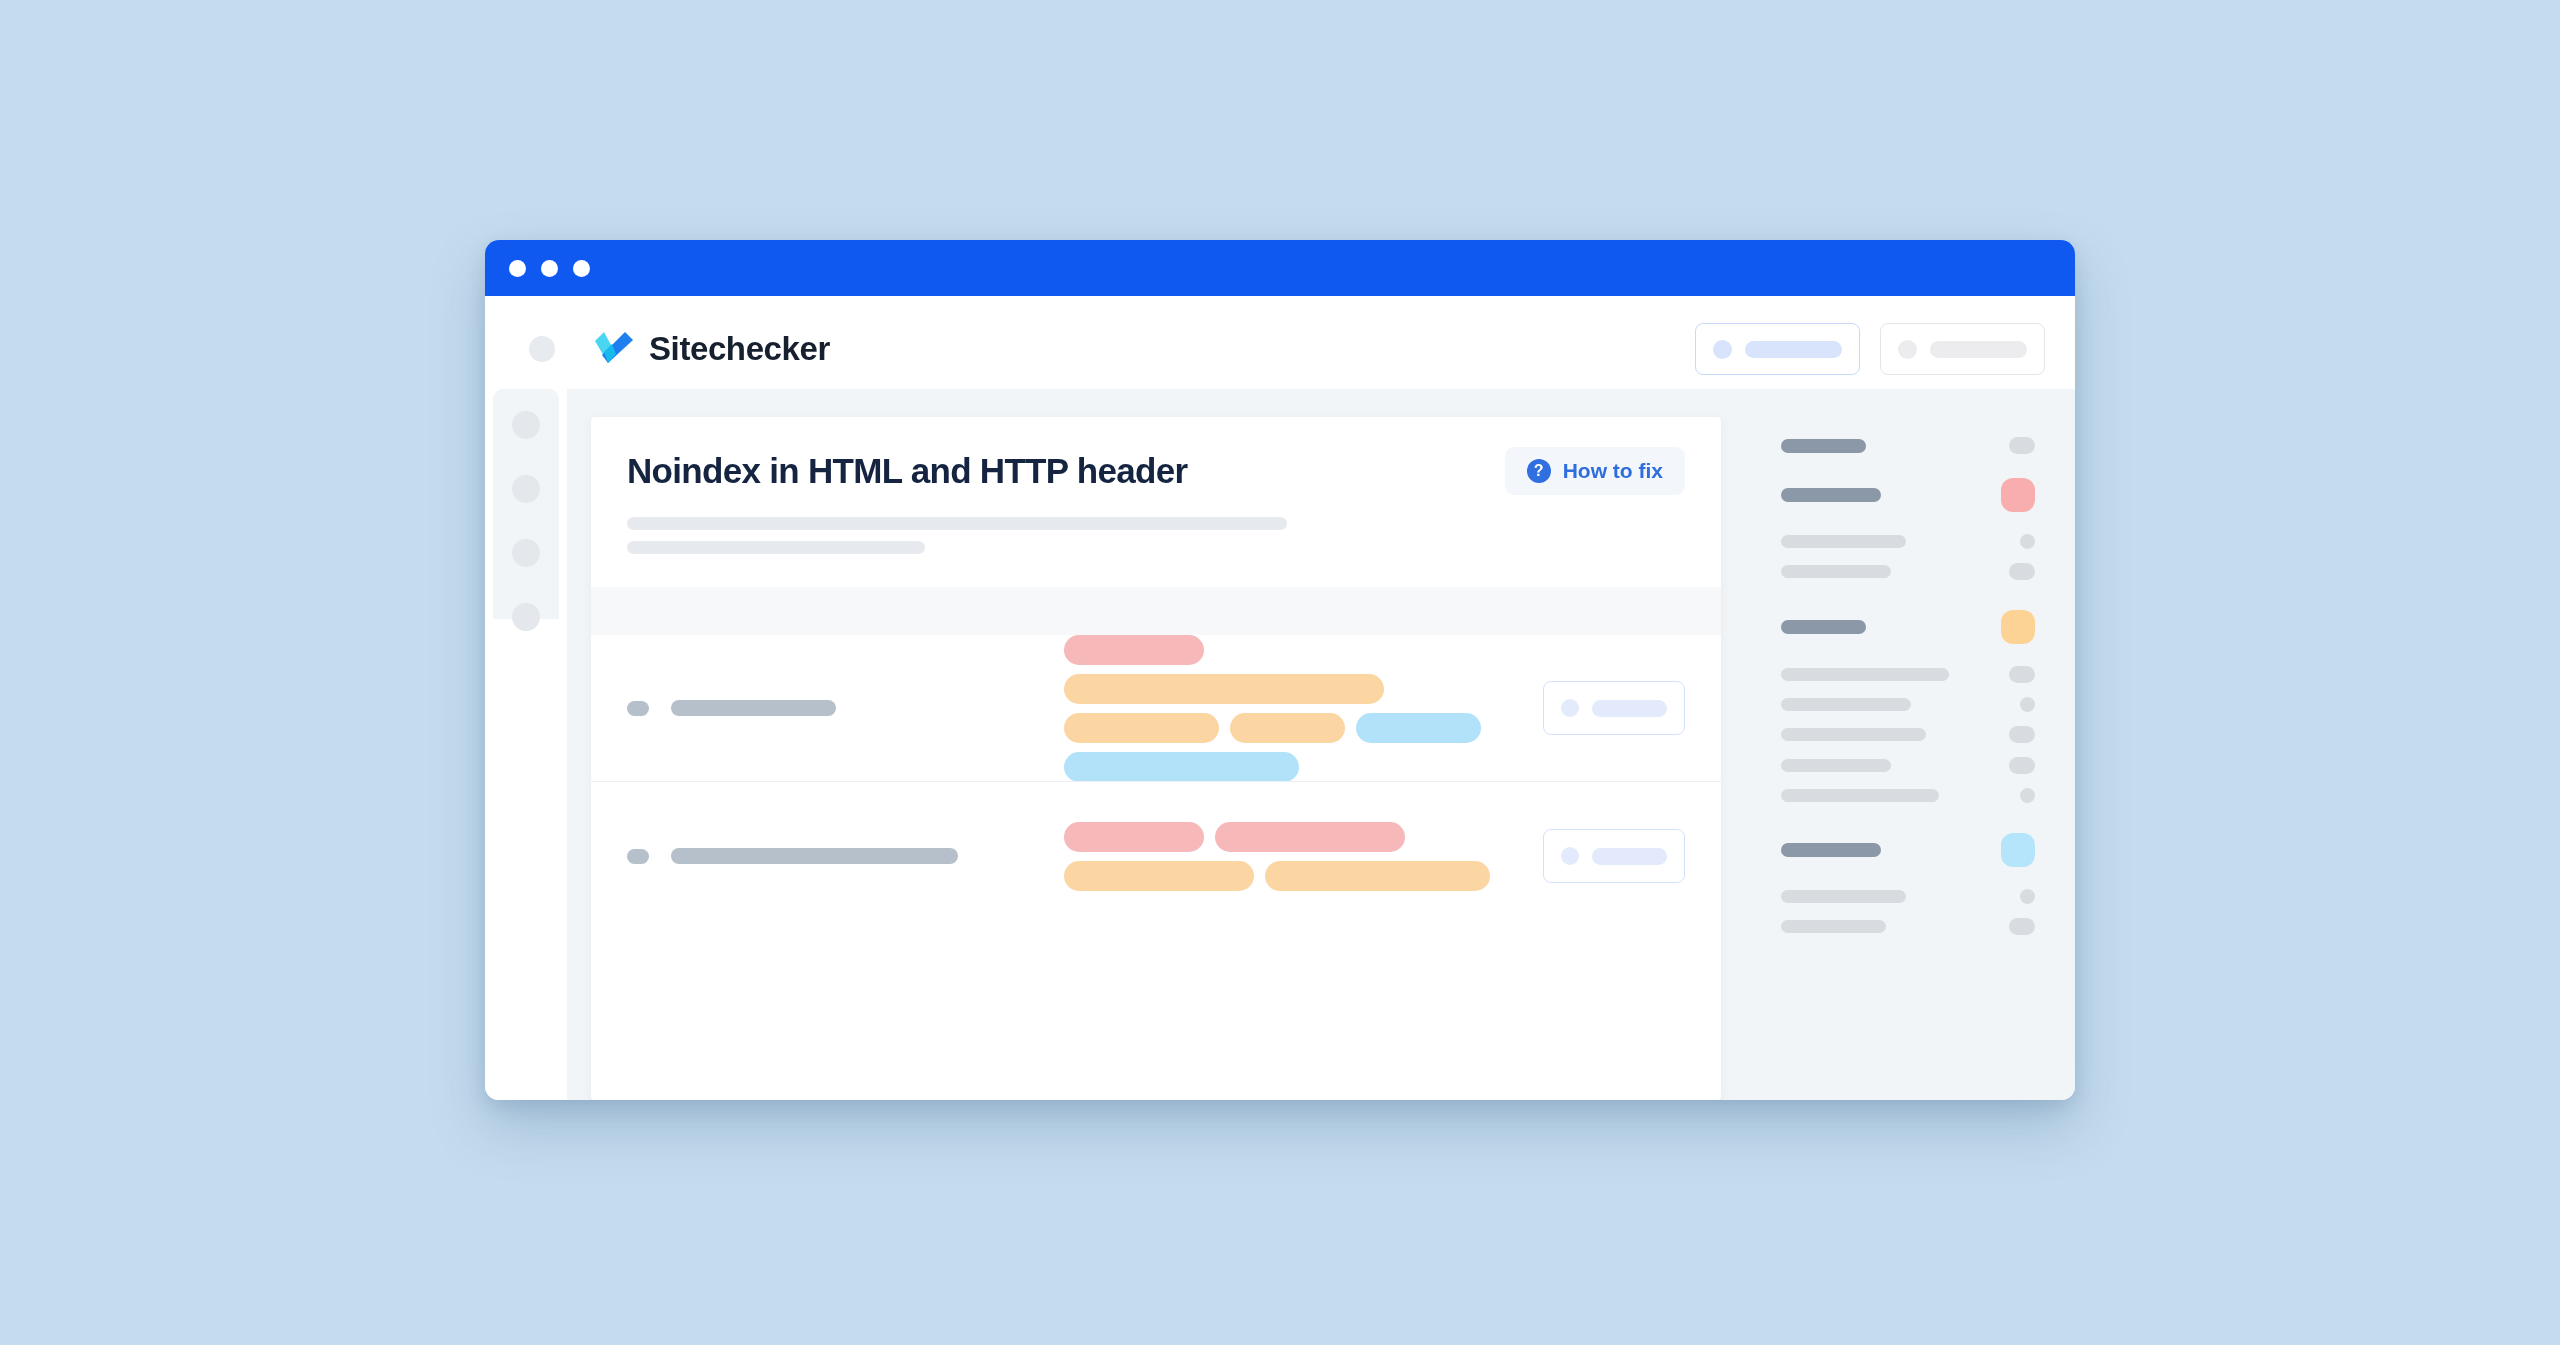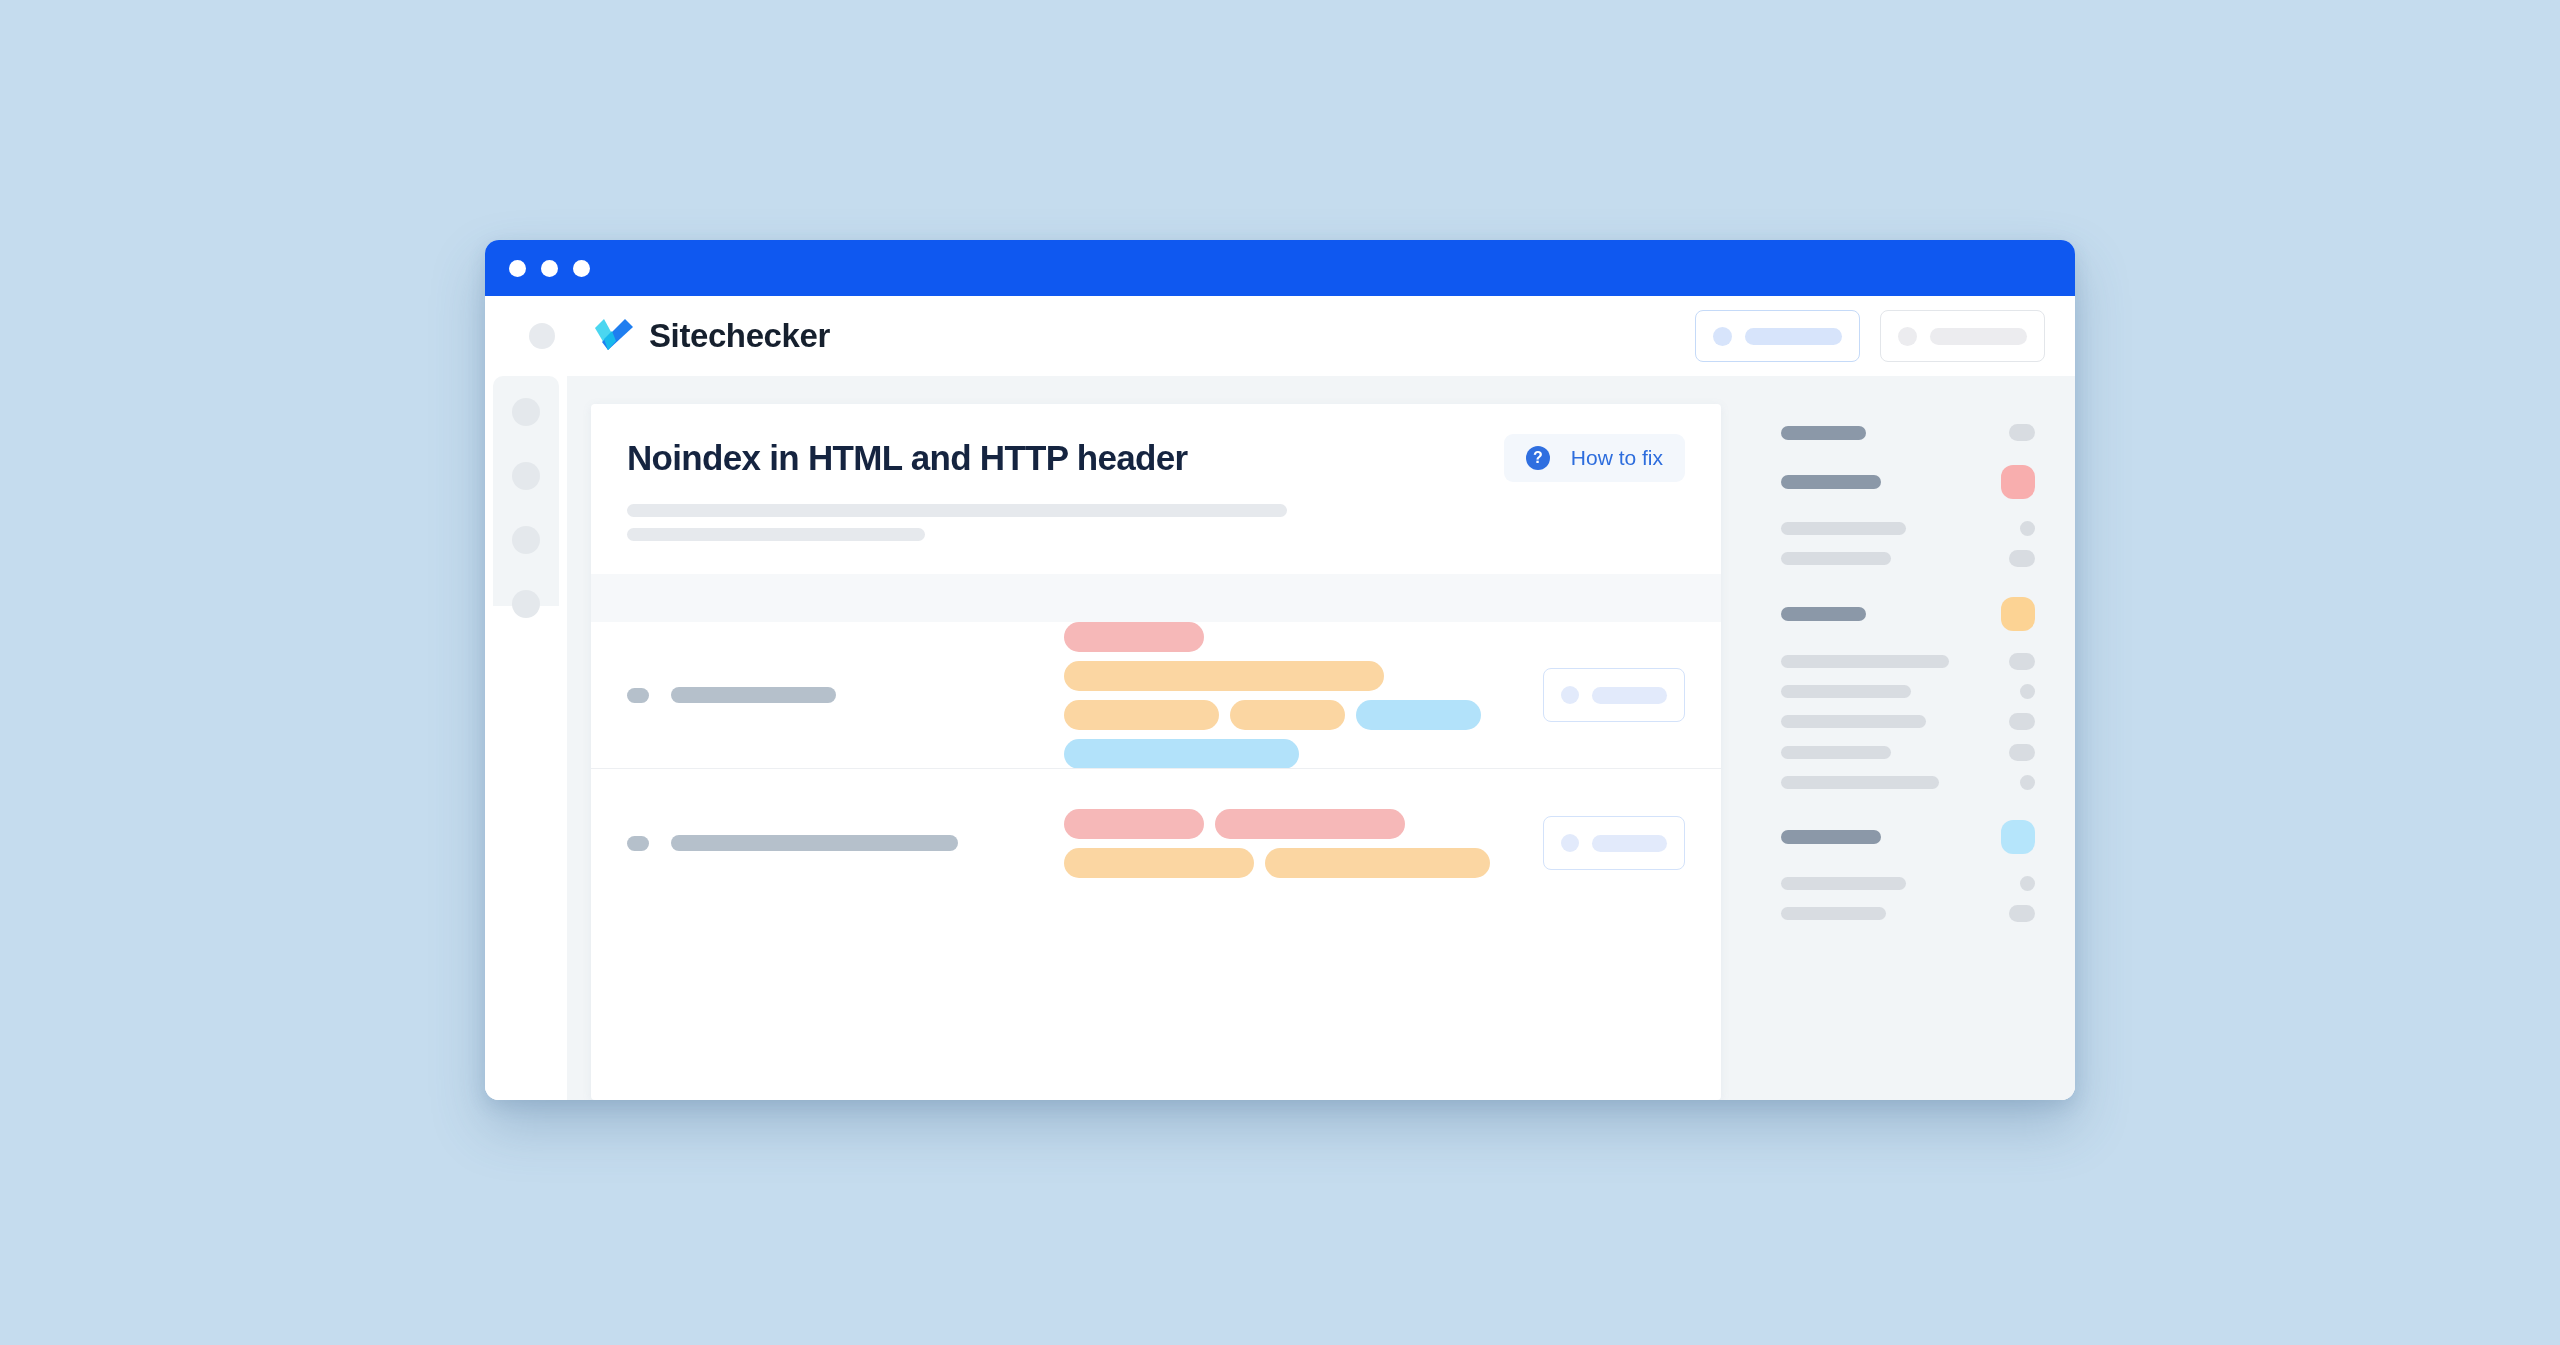--- a/index.html
+++ b/index.html
@@ -47,21 +47,21 @@
     background: #ffffff;
   }
 
   
   .appheader {
     height: 80px;
     flex: 0 0 80px;
     background: #ffffff;
     display: flex;
     align-items: center;
-    padding: 0 30px 0 24px;
+    padding: 13px 30px 0 24px;
     position: relative;
   }
   .hamburger-dot {
     width: 26px;
     height: 26px;
     border-radius: 50%;
     background: #e7eaee;
     margin-left: 20px;
     flex: 0 0 26px;
   }
@@ -212,23 +212,22 @@
     font-size: 16px;
     font-weight: 700;
     display: flex;
     align-items: center;
     justify-content: center;
     flex: 0 0 24px;
     line-height: 1;
   }
   .howto-label {
     font-size: 21px;
-    font-weight: 400;
+    font-weight: 700;
     color: #2d6ddd;
-    margin-left: 9px;
   }
   .skeleton-lines { margin-top: 22px; }
   .sk-line {
     height: 13px;
     border-radius: 7px;
     background: #e6e9ed;
     margin-bottom: 11px;
   }
 
   .table-head-strip {

